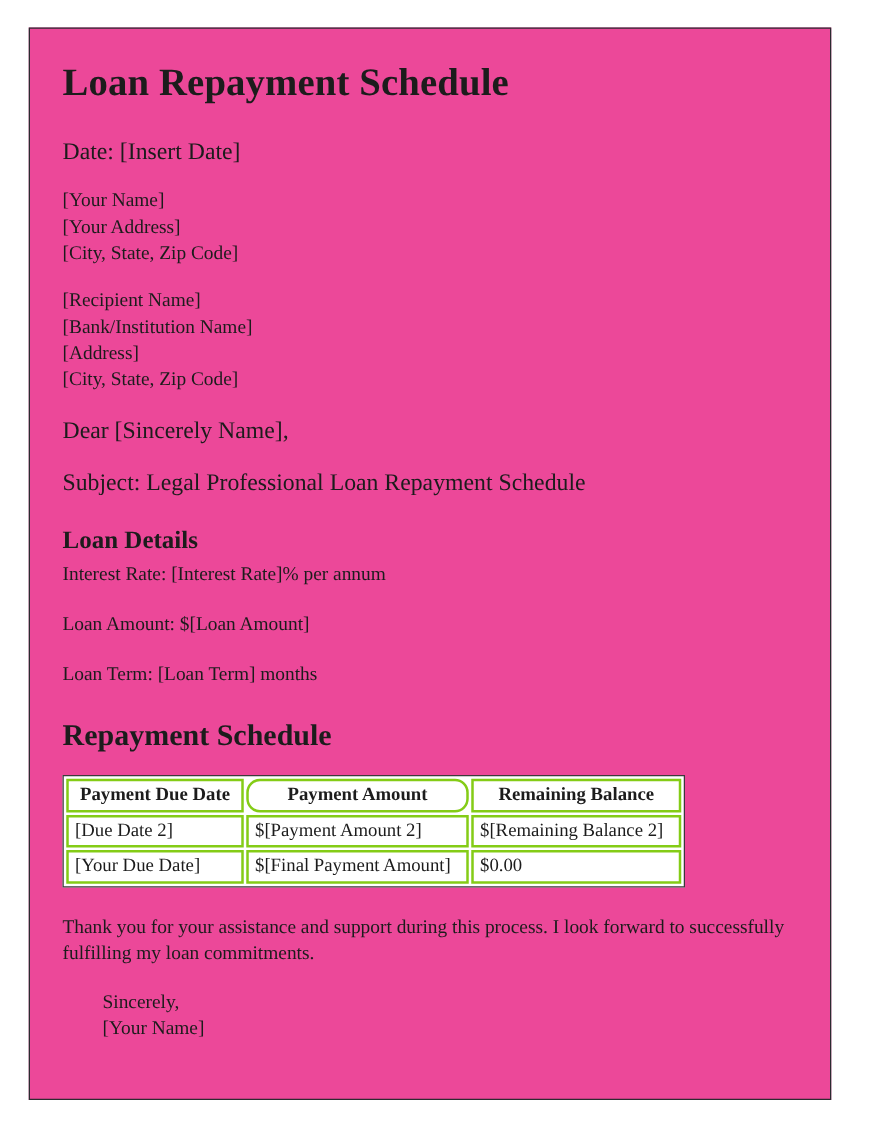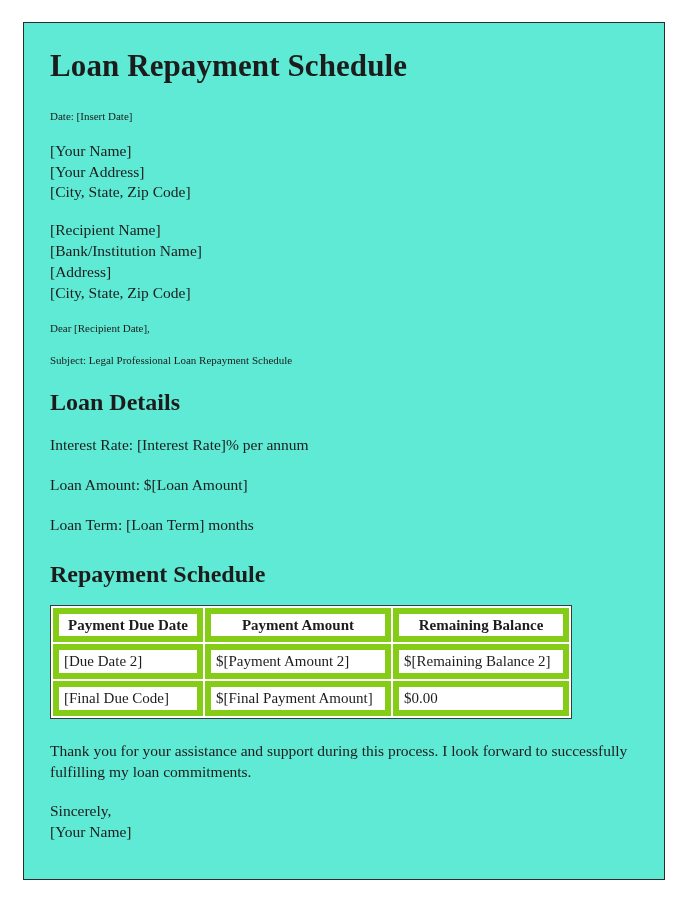--- a/index.html
+++ b/index.html
@@ -15,51 +15,51 @@
     overflow: hidden;
   }
   .page-frame {
     position: absolute;
     left: 23px;
     top: 22px;
     width: 642px;
     height: 858px;
     border: 1.5px solid #2b2b30;
     box-sizing: border-box;
-    background: #5eead4;
+    background: #ec4899;
   }
   .page-inner {
     padding: 26px 28px 0 26px;
   }
   .doc-title {
     font-size: 31px;
     font-weight: bold;
     letter-spacing: 0.1px;
     margin: 0 0 26px 0;
     line-height: 1.1;
   }
   .para {
-    font-size: 11px;
+    font-size: 19px;
     line-height: 1.32;
     margin: 0 0 17px 0;
     max-width: 588px;
   }
   .block {
     font-size: 15.5px;
     line-height: 1.35;
     margin: 0 0 17px 0;
   }
   .block .line {
     display: block;
     white-space: pre;
   }
   .section-heading {
-    font-size: 24px;
+    font-size: 20px;
     font-weight: bold;
-    margin: 22px 0 18px 0;
+    margin: 22px 0 6px 0;
     line-height: 1.15;
   }
   .detail-line {
     font-size: 15.5px;
     line-height: 1.3;
     margin: 0 0 20px 0;
   }
   .sched-heading {
     font-size: 24px;
     font-weight: bold;
@@ -68,50 +68,51 @@
   }
   table.schedule {
     border-collapse: separate;
     border-spacing: 2px;
     border: 1px solid #3a3a3a;
     margin: 0 0 20px 0;
     background: #ffffff;
   }
   table.schedule th,
   table.schedule td {
-    border: 6px solid #84cc16;
+    border: 2px solid #84cc16;
     font-size: 15px;
     padding: 2px 5px;
     line-height: 1.25;
     white-space: nowrap;
   }
   table.schedule th {
     font-weight: bold;
     text-align: center;
   }
   table.schedule td {
     text-align: left;
   }
   table.schedule th.col-date { width: 128px; }
-  table.schedule th.col-amount { width: 164px; }
+  table.schedule th.col-amount { width: 164px; border-radius: 11px; }
   table.schedule th.col-balance { width: 154px; text-align: center; }
   .closing {
     font-size: 15.5px;
     line-height: 1.35;
     margin: 22px 0 18px 0;
     max-width: 580px;
   }
   .signature {
     font-size: 15.5px;
     line-height: 1.35;
     margin: 0;
   }
   .signature .line {
     display: block;
     white-space: pre;
+    margin-left: 32px;
   }
 </style>
 </head>
 <body>
 
 <div class="page-frame">
   <div class="page-inner">
 
     <h1 class="doc-title">Loan Repayment Schedule</h1>
 
@@ -123,21 +124,21 @@
       <span class="line">[City, State, Zip Code]</span>
     </div>
 
     <div class="block">
       <span class="line">[Recipient Name]</span>
       <span class="line">[Bank/Institution Name]</span>
       <span class="line">[Address]</span>
       <span class="line">[City, State, Zip Code]</span>
     </div>
 
-    <p class="para">Dear [Recipient Date],</p>
+    <p class="para">Dear [Sincerely Name],</p>
 
     <p class="para">Subject: Legal Professional Loan Repayment Schedule</p>
 
 
     <h2 class="section-heading">Loan Details</h2>
 
     <p class="detail-line">Interest Rate: [Interest Rate]% per annum</p>
     <p class="detail-line">Loan Amount: $[Loan Amount]</p>
     <p class="detail-line">Loan Term: [Loan Term] months</p>
 
@@ -151,21 +152,21 @@
           <th class="col-balance">Remaining Balance</th>
         </tr>
       </thead>
       <tbody>
         <tr>
           <td>[Due Date 2]</td>
           <td>$[Payment Amount 2]</td>
           <td>$[Remaining Balance 2]</td>
         </tr>
         <tr>
-          <td>[Final Due Code]</td>
+          <td>[Your Due Date]</td>
           <td>$[Final Payment Amount]</td>
           <td>$0.00</td>
         </tr>
       </tbody>
     </table>
 
     <p class="closing">Thank you for your assistance and support during this process. I look forward to successfully fulfilling my loan commitments.</p>
 
     <div class="signature">
       <span class="line">Sincerely,</span>

